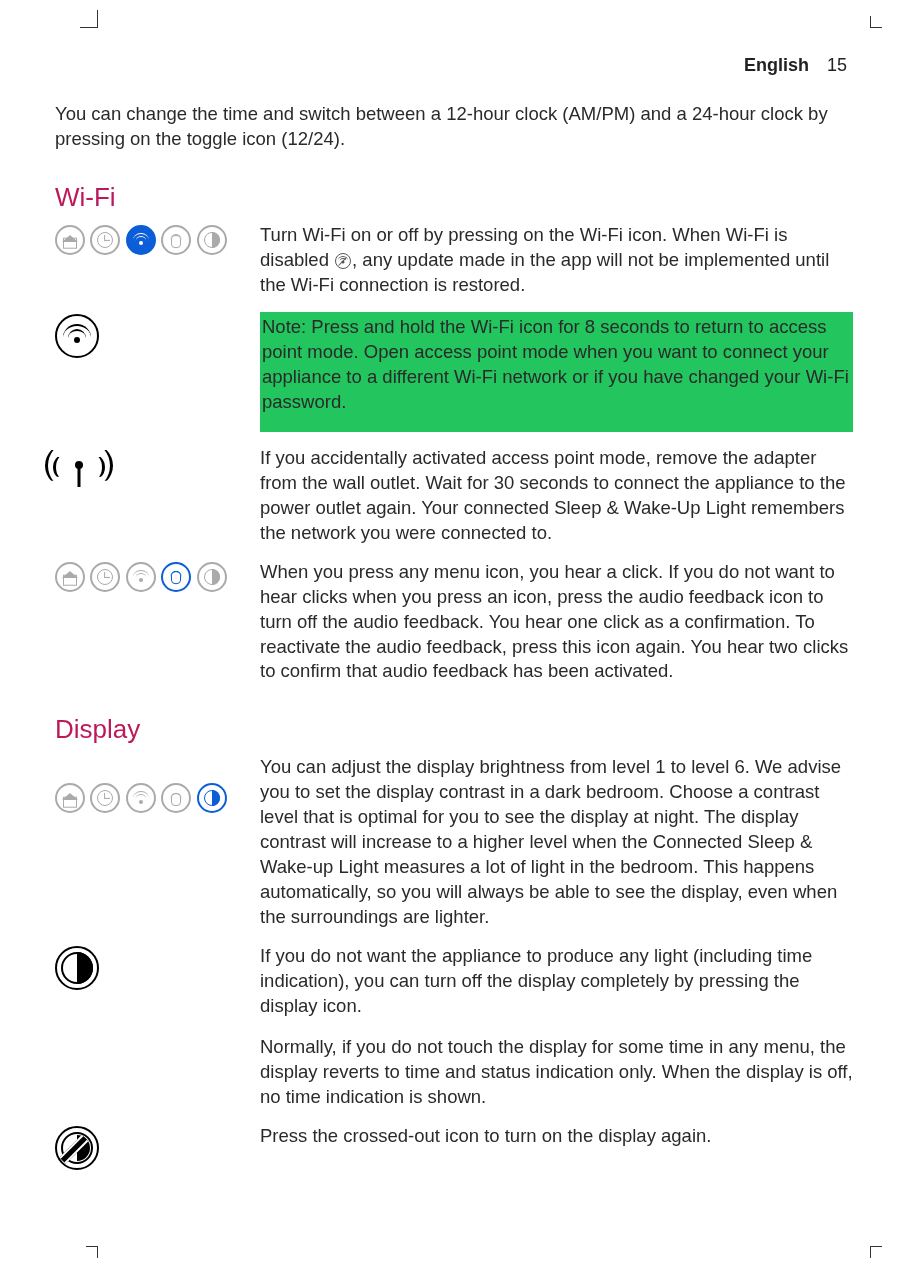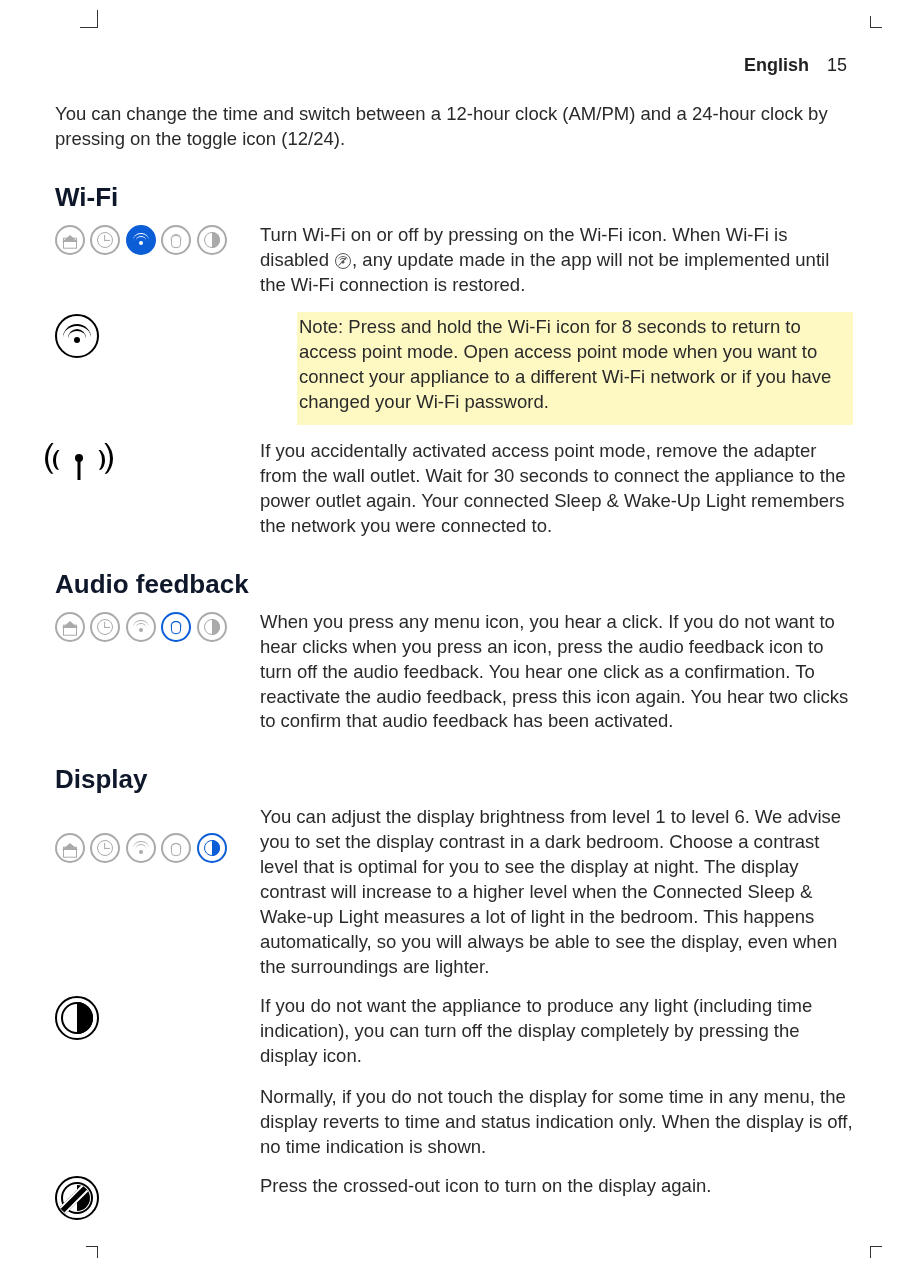--- a/index.html
+++ b/index.html
@@ -18,23 +18,23 @@
   .crop.br::after { content:""; position:absolute; left:0; top:0; width:1px; height:12px; background:#333;}
 
   .header { display:flex; justify-content:flex-end; align-items:baseline; gap:18px; margin-bottom: 26px; margin-right: 6px; }
   .header .lang { font-weight: bold; font-size: 18px; }
   .header .pagenum { font-size: 18px; font-weight: 400; }
 
   .row { display:flex; align-items:flex-start; margin-bottom: 10px; }
   .iconcol { width: 205px; flex: 0 0 205px; padding-top: 2px; }
   .textcol { flex: 1; font-size: 18.5px; line-height: 1.35; color: #2a2a2a; }
   .textcol p { margin-bottom: 4px; }
-  .textcol .note { background: #fef9c3; padding: 3px 4px 10px 2px; margin-left: 37px; }
-
-  h2.section { font-size: 26px; font-weight: 700; margin: 26px 0 10px 0; color: #0f172a; }
+  .textcol .note { background: #22c55e; padding: 3px 4px 17px 2px; }
+
+  h2.section { font-size: 26px; font-weight: 400; margin: 26px 0 10px 0; color: #be185d; }
   h3.subsection { font-size: 20px; font-weight: 500; margin: 2px 0 2px 0; }
 
   .icon-circle { display:inline-block; width:44px; height:44px; border:2px solid #000; border-radius:50%; position:relative; }
   .icon-small { width:30px; height:30px; border:2px solid #aaa; border-radius:50%; display:inline-flex; align-items:center; justify-content:center; position:relative; margin-right:1px; vertical-align:middle;}
   .icon-small.active { border-color:#0b5ed7; }
   .icon-small.active.filled { background:#0b5ed7; }
   .iconrow { white-space: nowrap; }
 
   
   .icon-1224 .t12 { position:absolute; top:4px; left:0; right:0; text-align:center; font-weight:bold; font-size:14px; border-bottom:2px solid #000; margin:0 7px; line-height:15px; padding-bottom:1px;}
@@ -145,21 +145,20 @@
         <span class="dot"></span><span class="stem"></span>
         <span class="arc l"></span><span class="arc r"></span>
         <span class="arc arc2 l"></span><span class="arc arc2 r"></span>
       </span>
     </div>
     <div class="textcol">
         <p>If you accidentally activated access point mode, remove the adapter from the wall outlet. Wait for 30 seconds to connect the appliance to the power outlet again. Your connected Sleep &amp; Wake-Up Light remembers the network you were connected to.</p>
       </div>
   </div>
 
-  <h2 class="section">Audio feedback</h2>
   <div class="row">
     <div class="iconcol iconrow">
       <span class="icon-small si-home"></span>
       <span class="icon-small si-clock"></span>
       <span class="icon-small si-wifi gray">
           <span class="a1"></span>
           <span class="a2"></span>
         </span>
       <span class="icon-small active si-touch blue"></span>
       <span class="icon-small si-contrast gray"></span>

